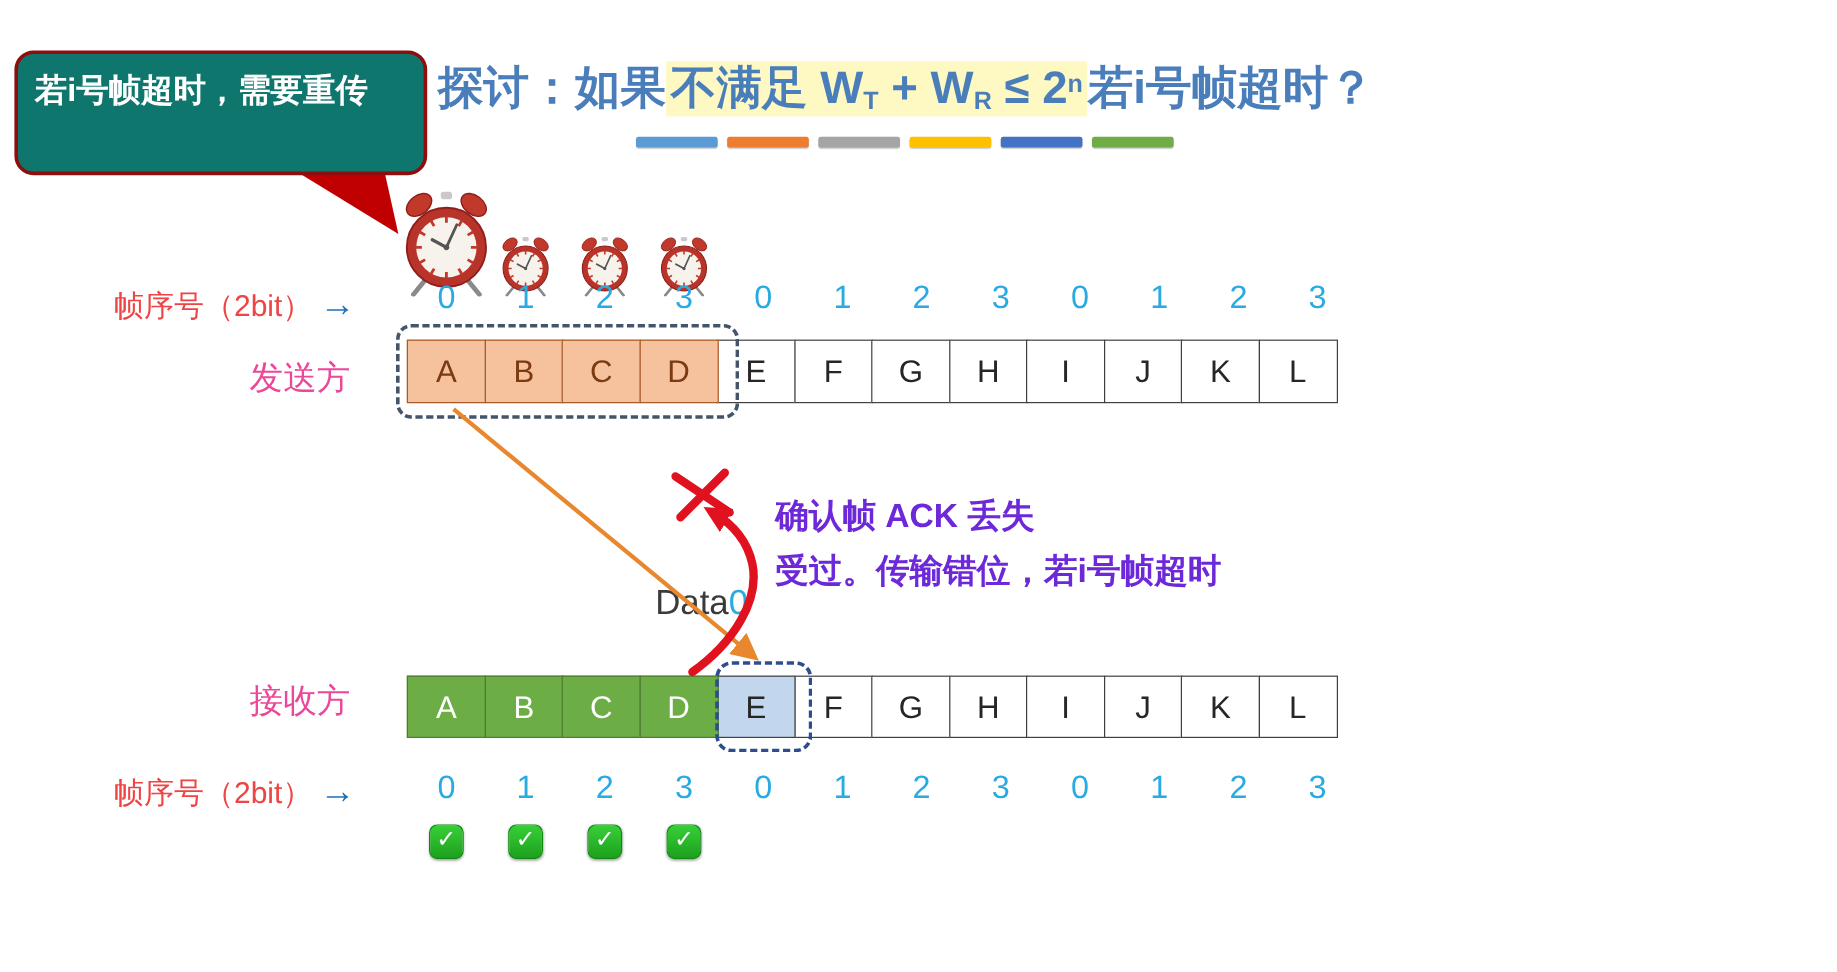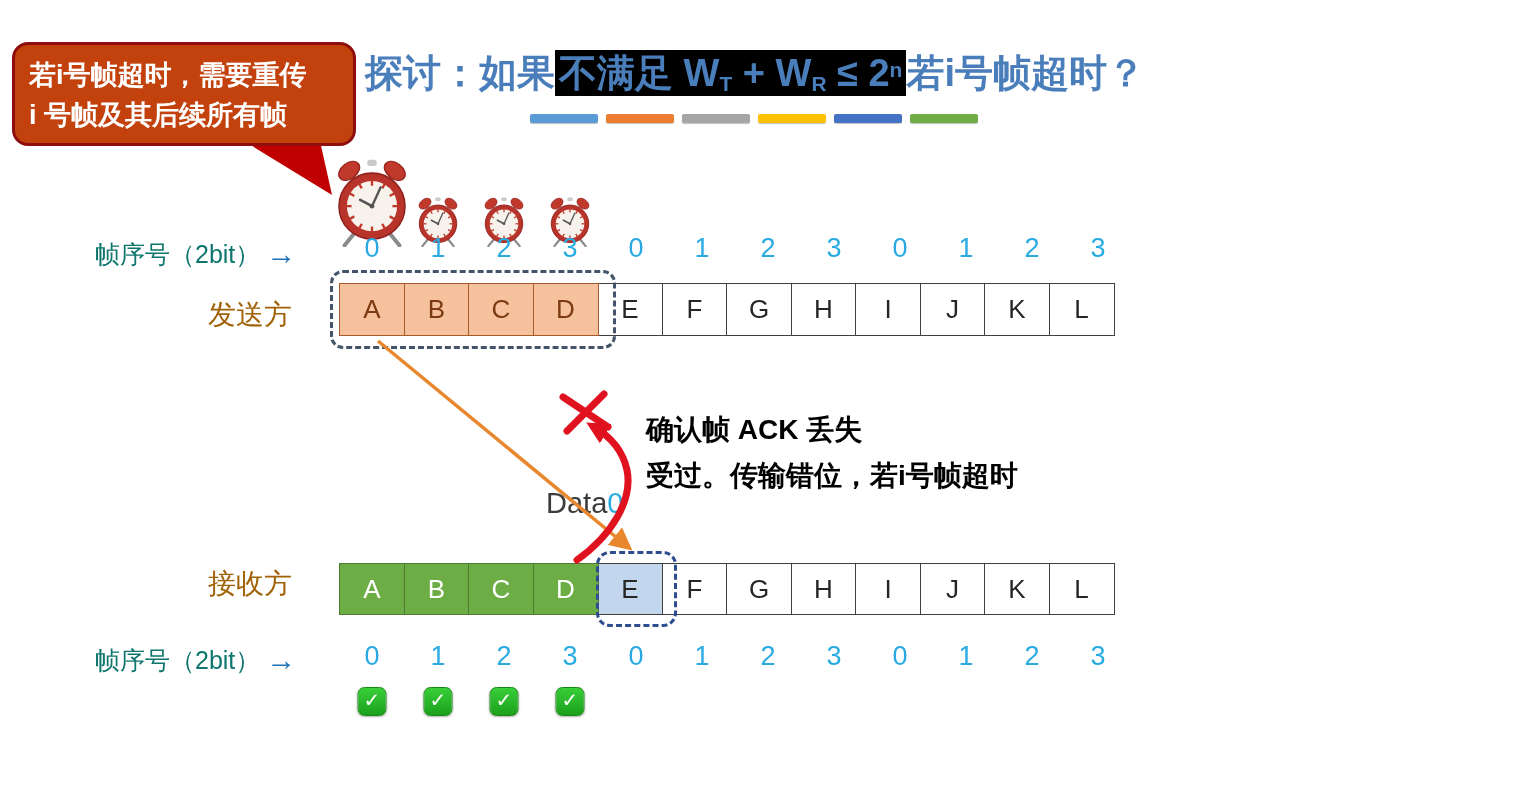--- a/index.html
+++ b/index.html
@@ -3,54 +3,54 @@
 <meta charset="utf-8">
 <style>
   html,body{margin:0;padding:0;background:#e9e9e9;}
   .slide{
     position:relative;width:1531px;height:810px;background:#ffffff;overflow:hidden;
     font-family:"Liberation Sans","DejaVu Sans",sans-serif;
   }
   
   .callout{
     position:absolute;left:12px;top:42px;width:344px;height:104px;box-sizing:border-box;
-    background:#c2410c;border:3px solid #8e0e0e;border-radius:16px;
+    background:#0f766e;border:3px solid #8e0e0e;border-radius:16px;
     color:#ffffff;font-weight:bold;font-size:27px;line-height:40px;
     padding:10px 14px;z-index:5;
   }
   .callout-tail{position:absolute;left:228px;top:141px;width:112px;height:58px;z-index:4;}
   
   .title{
     position:absolute;left:365px;top:48px;white-space:nowrap;
     font-size:38px;font-weight:bold;color:#4a7ebb;z-index:2;
   }
-  .title .hl{background:#000000;padding:2px 4px;}
+  .title .hl{background:#fef9c3;padding:2px 4px;}
   .title sub{font-size:0.55em;vertical-align:-0.25em;font-weight:bold;}
   .title sup{font-size:0.55em;vertical-align:0.45em;font-weight:bold;}
   
   .legend-bars{position:absolute;left:530px;top:114px;display:flex;gap:8px;}
   .legend-bar{width:68px;height:9px;border-radius:2px;box-shadow:0 1px 1px rgba(0,0,0,.25);}
   
   .clocks{position:absolute;left:339px;top:163px;width:792px;height:84px;}
   .clock{position:absolute;bottom:0;transform:translateX(-50%);}
   .clock svg{display:block;width:100%;height:100%;}
   .clock-large{width:82px;height:88px;}
   .clock-small{width:46px;height:50px;}
   
   .seq-label{position:absolute;display:flex;align-items:center;gap:6px;white-space:nowrap;}
-  .seq-label .lbl{font-size:25px;color:#0f766e;text-align:center;}
+  .seq-label .lbl{font-size:25px;color:#ef4444;text-align:center;}
   .seq-label .arr{font-size:30px;font-weight:bold;color:#1f72b8;}
   .seq-label-top{left:95px;top:237px;}
   .seq-label-bottom{left:95px;top:643px;}
   .seq-row{position:absolute;left:339px;display:flex;}
   .seq-row-top{top:233px;}
   .seq-row-bottom{top:641px;}
   .seq-num{width:66px;text-align:center;font-size:27px;color:#29abe2;}
   
-  .row-label{position:absolute;font-size:28px;color:#a16207;}
+  .row-label{position:absolute;font-size:28px;color:#ec4899;}
   .sender-label{left:208px;top:296px;}
   .receiver-label{left:208px;top:565px;}
   .cells{position:absolute;left:339px;display:flex;}
   .sender-cells{top:283px;}
   .receiver-cells{top:563px;}
   .cell{
     width:66px;height:53px;box-sizing:border-box;margin-left:-1.5px;
     border:1.5px solid #404040;display:flex;align-items:center;justify-content:center;
     font-size:26px;background:#ffffff;color:#262626;position:relative;
   }
@@ -69,39 +69,38 @@
   }
   
   .overlay{position:absolute;left:0;top:0;width:1531px;height:810px;z-index:6;pointer-events:none;}
   
   .data-label{position:absolute;left:546px;top:487px;font-size:29px;z-index:5;white-space:nowrap;}
   .data-label .d{color:#3b3b3b;}
   .data-label .n{color:#29abe2;}
   
   .annotation{
     position:absolute;left:646px;top:407px;width:500px;z-index:5;
-    color:#000000;font-weight:bold;font-size:28px;line-height:46px;white-space:nowrap;
+    color:#6d28d9;font-weight:bold;font-size:28px;line-height:46px;white-space:nowrap;
   }
   
   .checks{position:absolute;left:339px;top:687px;width:792px;height:30px;}
   .check{
     position:absolute;transform:translateX(-50%);width:27px;height:27px;
     background:linear-gradient(#38cf38,#1ca01c);border:1px solid #128712;border-radius:7px;
     color:#ffffff;font-weight:bold;font-size:20px;line-height:25px;text-align:center;
     box-shadow:0 1px 2px rgba(0,0,0,.3);
   }
 </style>
 </head>
 <body>
 
 <div class="slide">
 
   <div class="callout">
     <div>若i号帧超时，需要重传</div>
-    <div>i 号帧及其后续所有帧</div>
   </div>
   <svg class="callout-tail" viewBox="0 0 112 58">
     <polygon points="16,0 92,0 104,54" fill="#c00000"></polygon>
   </svg>
 
   <div class="title">
     <span>探讨：如果</span><span class="hl"><span>不满足 </span><span><span>W</span><sub>T</sub><span> + </span><span>W</span><sub>R</sub><span> ≤ </span><span>2</span><sup>n</sup></span></span><span>若i号帧超时？</span>
   </div>
 
   <div class="legend-bars">

